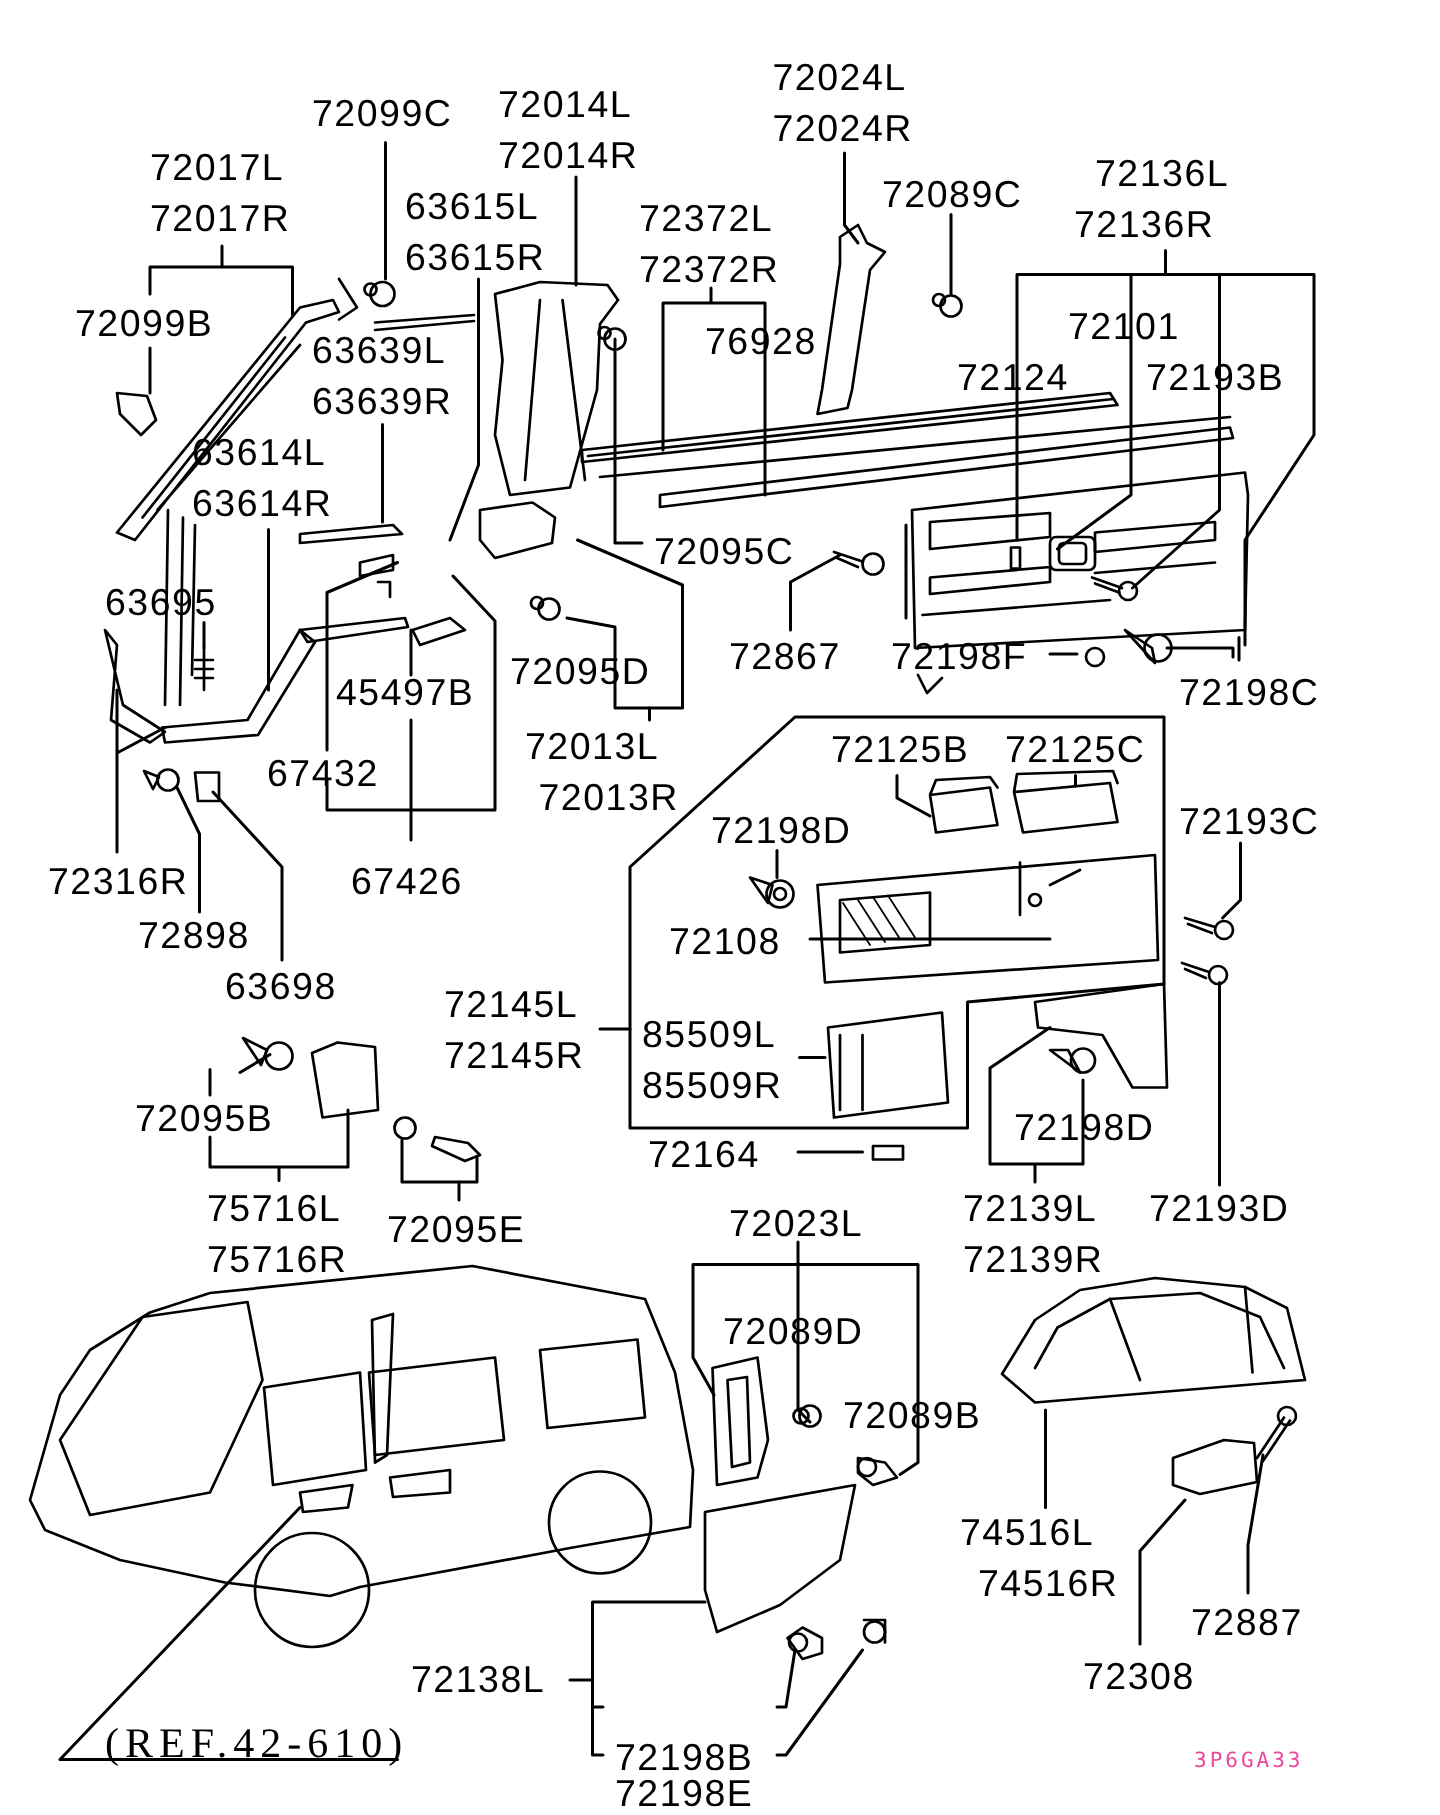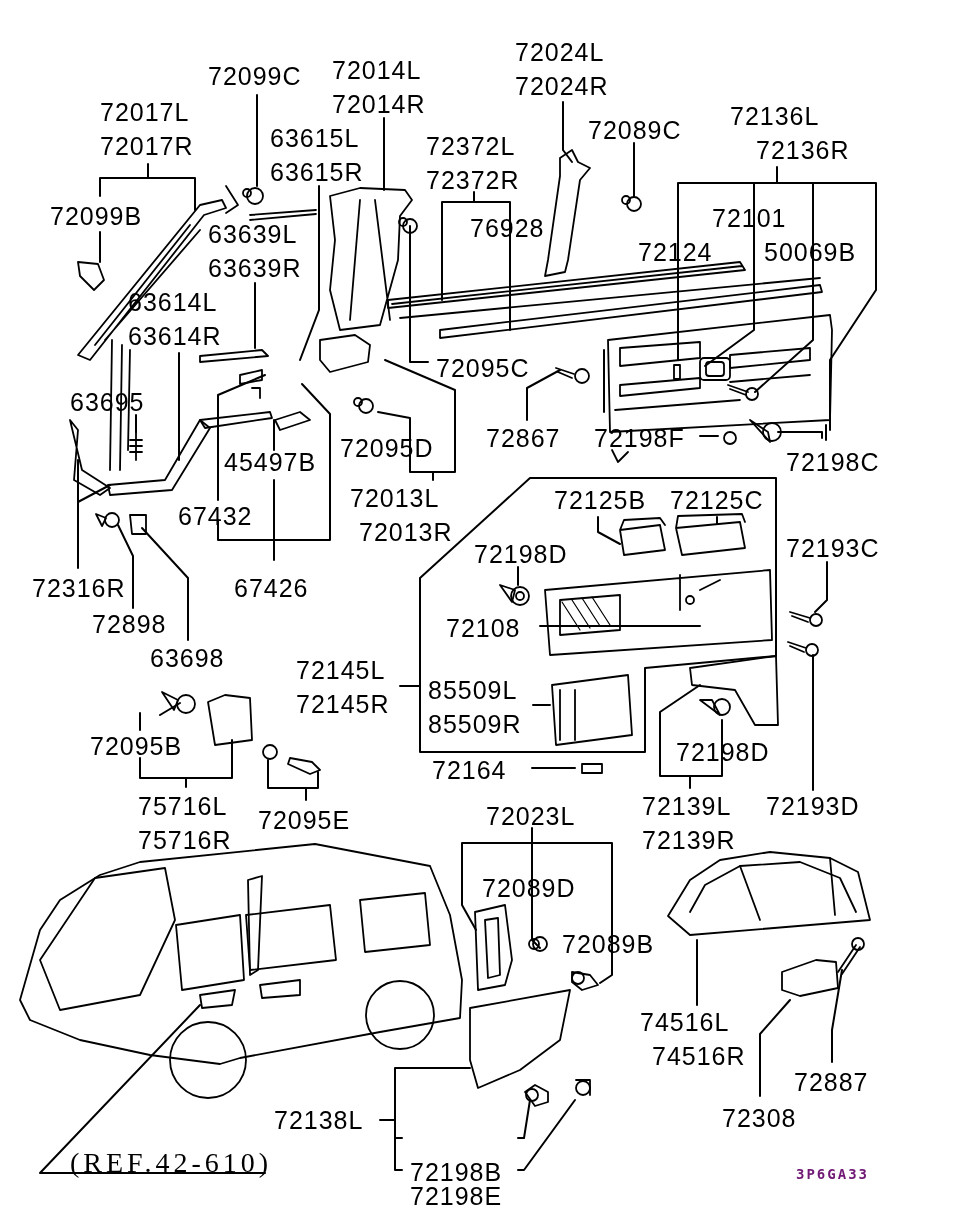--- a/index.html
+++ b/index.html
@@ -1,20 +1,20 @@
 <!DOCTYPE html>
 <html><head>
 <meta charset="utf-8">
 <style>
   html, body { margin:0; padding:0; background:#ffffff; }
   #canvas { position:relative; width:960px; height:1210px; background:#ffffff; overflow:hidden; }
   svg.art { position:absolute; left:0; top:0; }
   .lbl { position:absolute; font-family:"Liberation Sans", sans-serif; font-size:25px; color:#000; letter-spacing:1px; white-space:nowrap; line-height:1; }
   .ref { position:absolute; font-family:Liberation Serif, serif; font-size:28px; color:#000; letter-spacing:4px; white-space:nowrap; }
-  .code { position:absolute; font-family:"DejaVu Sans Mono", monospace; font-size:14px; font-weight:bold; color:#701a75; letter-spacing:2px; }
+  .code { position:absolute; font-family:"DejaVu Sans Mono", monospace; font-size:14px; font-weight:normal; color:#ec4899; letter-spacing:2px; }
 </style>
 </head>
 <body>
 
 <div id="canvas">
 
 <svg class="art" width="960" height="1210" viewBox="0 0 960 1210" fill="none" stroke="#000" stroke-width="2" stroke-linejoin="round" stroke-linecap="round">
 
   <g>
 
@@ -236,28 +236,28 @@
 <div class="lbl" style="left:515px;top:40px">72024L</div>
 <div class="lbl" style="left:515px;top:74px">72024R</div>
 <div class="lbl" style="left:100px;top:100px">72017L</div>
 <div class="lbl" style="left:100px;top:134px">72017R</div>
 <div class="lbl" style="left:270px;top:126px">63615L</div>
 <div class="lbl" style="left:270px;top:160px">63615R</div>
 <div class="lbl" style="left:426px;top:134px">72372L</div>
 <div class="lbl" style="left:426px;top:168px">72372R</div>
 <div class="lbl" style="left:588px;top:118px">72089C</div>
 <div class="lbl" style="left:730px;top:104px">72136L</div>
-<div class="lbl" style="left:756px;top:138px">72136R</div>
+<div class="lbl" style="left:716px;top:138px">72136R</div>
 <div class="lbl" style="left:50px;top:204px">72099B</div>
 <div class="lbl" style="left:208px;top:222px">63639L</div>
 <div class="lbl" style="left:208px;top:256px">63639R</div>
 <div class="lbl" style="left:470px;top:216px">76928</div>
 <div class="lbl" style="left:712px;top:206px">72101</div>
 <div class="lbl" style="left:638px;top:240px">72124</div>
-<div class="lbl" style="left:764px;top:240px">50069B</div>
+<div class="lbl" style="left:764px;top:240px">72193B</div>
 <div class="lbl" style="left:128px;top:290px">63614L</div>
 <div class="lbl" style="left:128px;top:324px">63614R</div>
 <div class="lbl" style="left:436px;top:356px">72095C</div>
 <div class="lbl" style="left:70px;top:390px">63695</div>
 <div class="lbl" style="left:486px;top:426px">72867</div>
 <div class="lbl" style="left:594px;top:426px">72198F</div>
 <div class="lbl" style="left:786px;top:450px">72198C</div>
 <div class="lbl" style="left:224px;top:450px">45497B</div>
 <div class="lbl" style="left:340px;top:436px">72095D</div>
 <div class="lbl" style="left:350px;top:486px">72013L</div>

